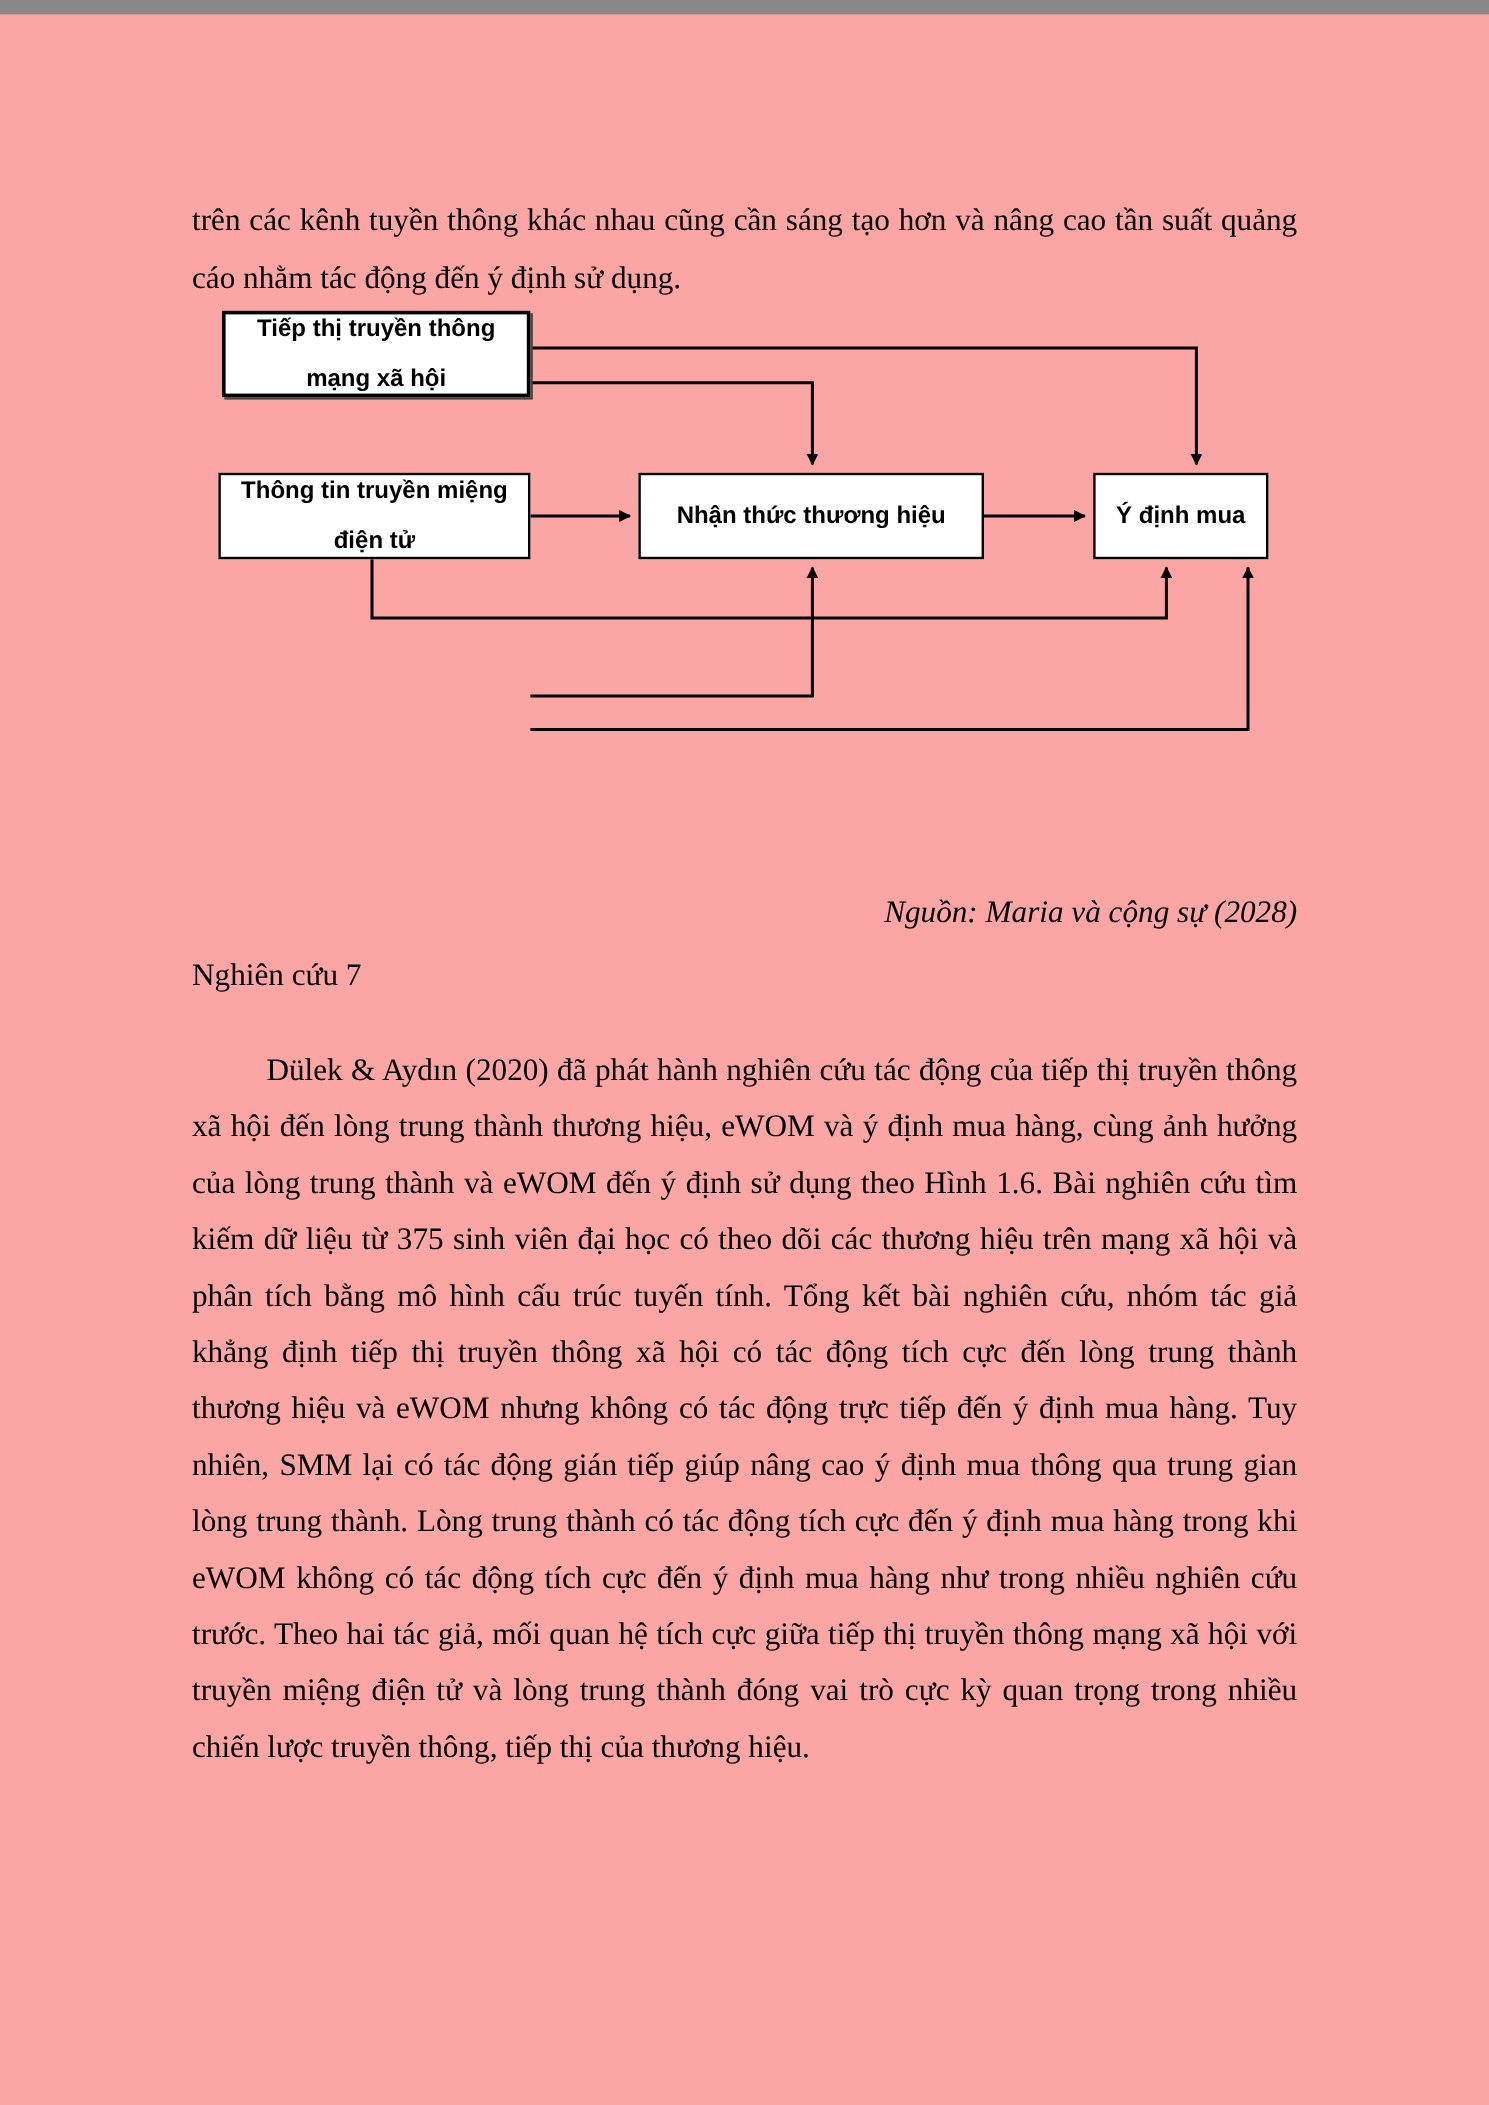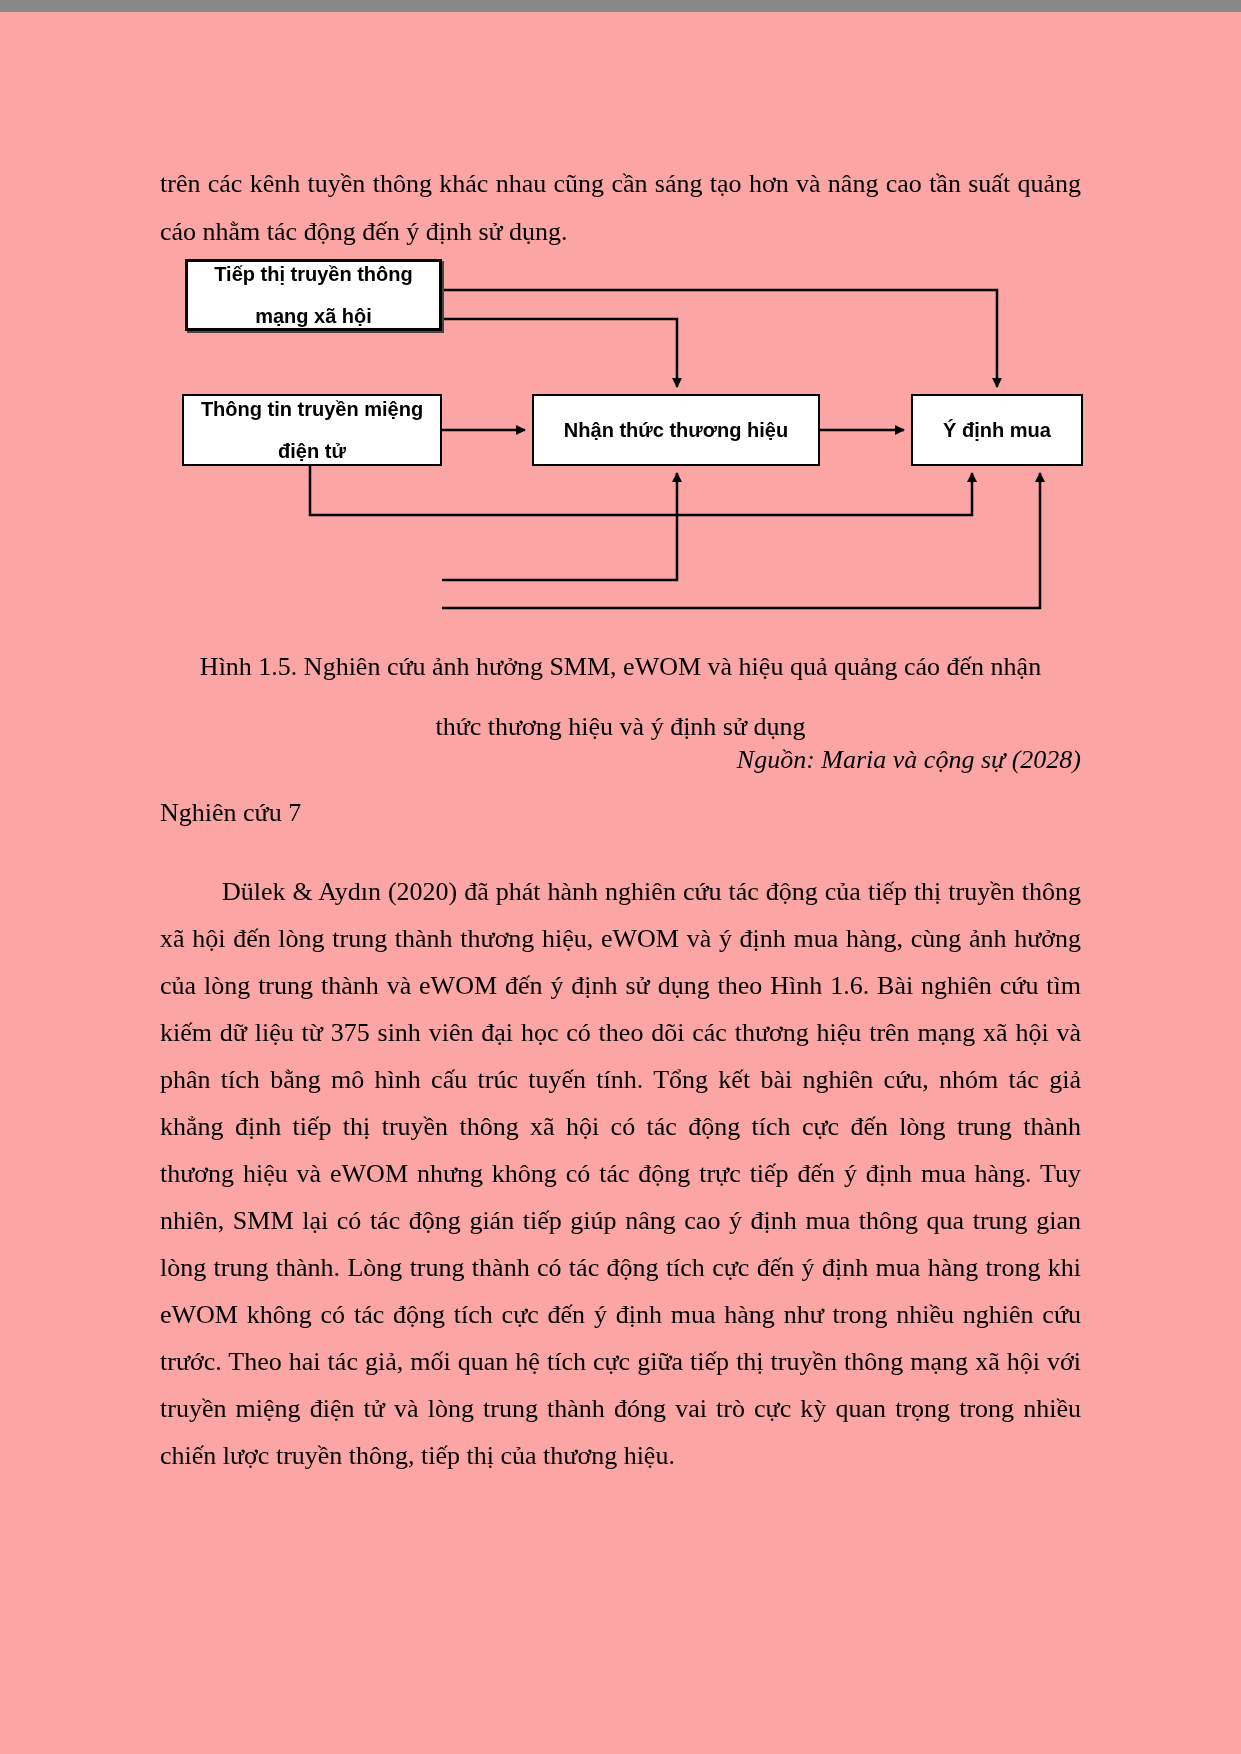--- a/index.html
+++ b/index.html
@@ -72,21 +72,21 @@
     text-align: center;
     font-family: "Liberation Sans", sans-serif;
     font-weight: bold;
     font-size: 20px;
     line-height: 1.3;
     gap: 16px;
   }
   .node-smm  { left: 35px;  top: 12px;  width: 257px; height: 72px; border-width: 3px; box-shadow: 2px 2px 0 #444; }
   .node-ewom { left: 32px;  top: 147px; width: 260px; height: 72px; }
   .node-brand{ left: 382px; top: 147px; width: 288px; height: 72px; }
-  .node-intent{ left: 761px; top: 147px; width: 172px; height: 72px; }
+  .node-intent{ left: 761px; top: 147px; width: 146px; height: 72px; }
   .node-ad   { left: 36px;  top: 314px; width: 256px; height: 72px; border-width: 3px; box-shadow: 2px 2px 0 #444; }
 </style>
 </head>
 <body>
 
 <div class="page">
 
   <p class="bodytext intro-para">trên các kênh tuyền thông khác nhau cũng cần sáng tạo hơn và nâng cao tần suất quảng cáo nhằm tác động đến ý định sử dụng.</p>
 
   <div class="diagram">
@@ -121,24 +121,20 @@
     </div>
     <div class="node node-ewom">
       <span>Thông tin truyền miệng</span>
       <span>điện tử</span>
     </div>
     <div class="node node-intent">
       <span>Ý định mua</span>
     </div>
   </div>
 
-  <div class="caption">
-    <span>Hình 1.5. Nghiên cứu ảnh hưởng SMM, eWOM và hiệu quả quảng cáo đến nhận</span>
-    <span>thức thương hiệu và ý định sử dụng</span>
-  </div>
 
   <div class="source-line">Nguồn: Maria và cộng sự (2028)</div>
 
   <div class="section-heading">Nghiên cứu 7</div>
 
   <p class="bodytext main-para">Dülek &amp; Aydın (2020) đã phát hành nghiên cứu tác động của tiếp thị truyền thông xã hội đến lòng trung thành thương hiệu, eWOM và ý định mua hàng, cùng ảnh hưởng của lòng trung thành và eWOM đến ý định sử dụng theo Hình 1.6. Bài nghiên cứu tìm kiếm dữ liệu từ 375 sinh viên đại học có theo dõi các thương hiệu trên mạng xã hội và phân tích bằng mô hình cấu trúc tuyến tính. Tổng kết bài nghiên cứu, nhóm tác giả khẳng định tiếp thị truyền thông xã hội có tác động tích cực đến lòng trung thành thương hiệu và eWOM nhưng không có tác động trực tiếp đến ý định mua hàng. Tuy nhiên, SMM lại có tác động gián tiếp giúp nâng cao ý định mua thông qua trung gian lòng trung thành. Lòng trung thành có tác động tích cực đến ý định mua hàng trong khi eWOM không có tác động tích cực đến ý định mua hàng như trong nhiều nghiên cứu trước. Theo hai tác giả, mối quan hệ tích cực giữa tiếp thị truyền thông mạng xã hội với truyền miệng điện tử và lòng trung thành đóng vai trò cực kỳ quan trọng trong nhiều chiến lược truyền thông, tiếp thị của thương hiệu.</p>
 
   <div class="page-number">17</div>
 
 </div>

